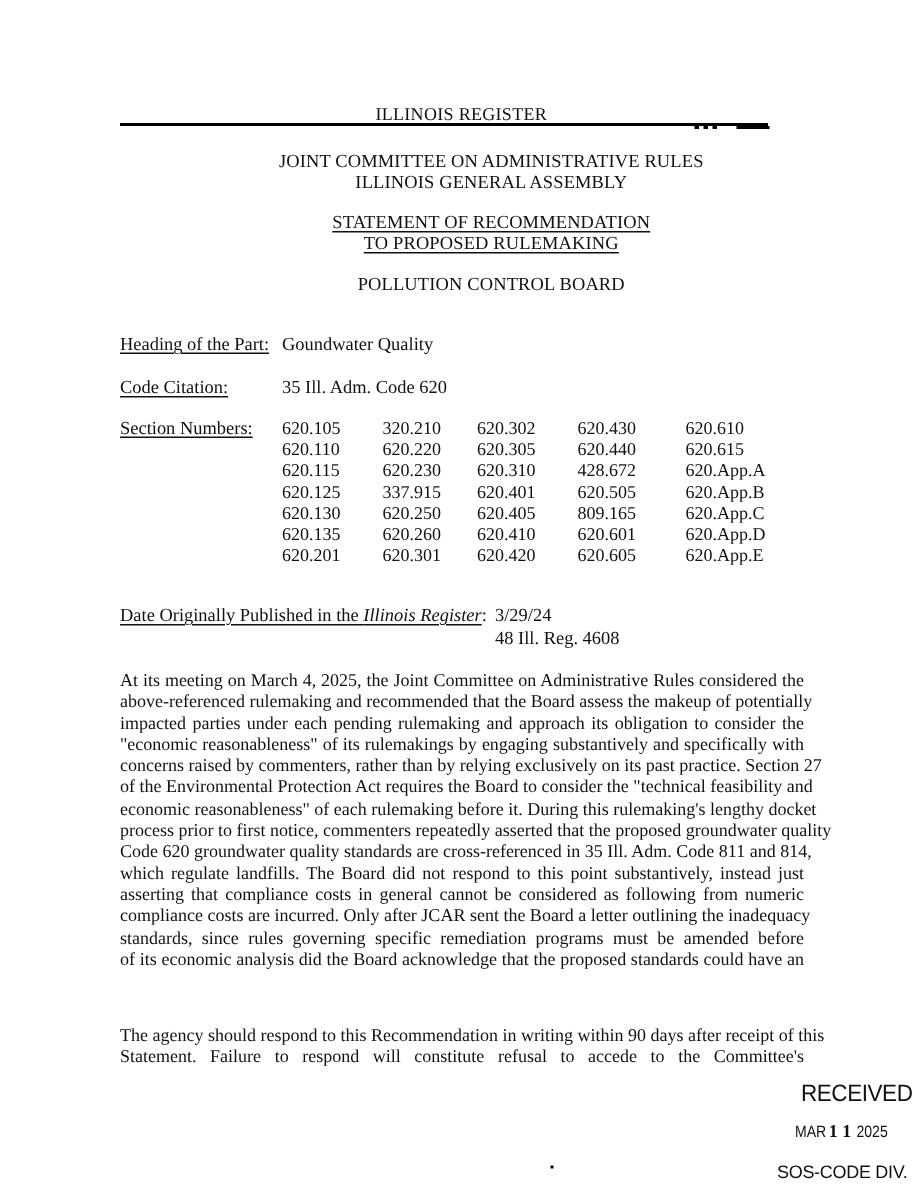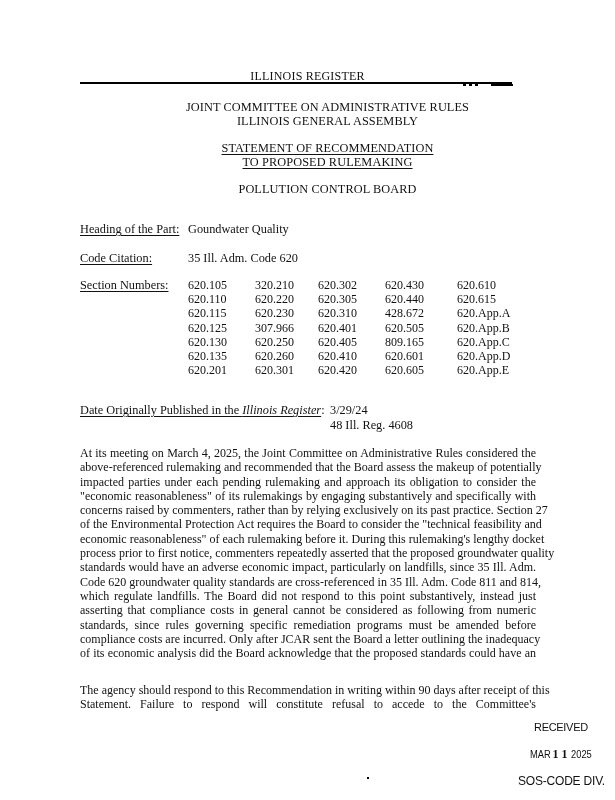--- a/index.html
+++ b/index.html
@@ -120,21 +120,21 @@
   <div>620.115</div>
   <div>620.125</div>
   <div>620.130</div>
   <div>620.135</div>
   <div>620.201</div>
 </div>
 <div class="sec-col" style="left:255px;">
   <div>320.210</div>
   <div>620.220</div>
   <div>620.230</div>
-  <div>307.966</div>
+  <div>337.915</div>
   <div>620.250</div>
   <div>620.260</div>
   <div>620.301</div>
 </div>
 <div class="sec-col" style="left:318px;">
   <div>620.302</div>
   <div>620.305</div>
   <div>620.310</div>
   <div>620.401</div>
   <div>620.405</div>
@@ -168,34 +168,33 @@
 
 <div class="para" style="top:446px;">
   <span class="ln">At its meeting on March 4, 2025, the Joint Committee on Administrative Rules considered the</span>
   <span class="ln">above-referenced rulemaking and recommended that the Board assess the makeup of potentially</span>
   <span class="ln">impacted parties under each pending rulemaking and approach its obligation to consider the</span>
   <span class="ln">"economic reasonableness" of its rulemakings by engaging substantively and specifically with</span>
   <span class="ln">concerns raised by commenters, rather than by relying exclusively on its past practice.  Section 27</span>
   <span class="ln">of the Environmental Protection Act requires the Board to consider the "technical feasibility and</span>
   <span class="ln">economic reasonableness" of each rulemaking before it. During this rulemaking's lengthy docket</span>
   <span class="ln">process prior to first notice, commenters repeatedly asserted that the proposed groundwater quality</span>
-  <span class="ln">standards would have an adverse economic impact, particularly on landfills, since 35 Ill. Adm.</span>
   <span class="ln">Code 620 groundwater quality standards are cross-referenced in 35 Ill. Adm. Code 811 and 814,</span>
   <span class="ln">which regulate landfills. The Board did not respond to this point substantively, instead just</span>
   <span class="ln">asserting that compliance costs in general cannot be considered as following from numeric</span>
+  <span class="ln">compliance costs are incurred. Only after JCAR sent the Board a letter outlining the inadequacy</span>
   <span class="ln">standards, since rules governing specific remediation programs must be amended before</span>
-  <span class="ln">compliance costs are incurred. Only after JCAR sent the Board a letter outlining the inadequacy</span>
   <span class="ln">of its economic analysis did the Board acknowledge that the proposed standards could have an</span>
 </div>
 
 <div class="para" style="top:683px;">
   <span class="ln">The agency should respond to this Recommendation in writing within 90 days after receipt of this</span>
   <span class="ln">Statement.  Failure  to  respond  will  constitute  refusal  to  accede  to  the  Committee's</span>
 </div>
 
 <div class="dot" style="left:367px;top:777px;"></div>
 
-<div class="stamp" style="left:534px;top:721px;font-size:11px;letter-spacing:-0.3px;transform:scaleY(1.05);">RECEIVED</div>
+<div class="stamp" style="left:534px;top:721px;font-size:15px;letter-spacing:-0.3px;transform:scaleY(1.05);">RECEIVED</div>
 <div class="stamp" style="left:530px;top:747px;white-space:nowrap;">
   <span style="font-size:11px;display:inline-block;transform:scaleX(0.85);transform-origin:left;">MAR</span><span style="font-size:12px;font-weight:bold;font-family:'Liberation Serif',serif;margin-left:-2px;">1 1</span>
   <span style="font-size:11px;display:inline-block;transform:scaleX(0.85);transform-origin:left;">2025</span>
 </div>
 <div class="stamp" style="left:518px;top:774px;font-size:12px;letter-spacing:-0.2px;white-space:nowrap;">SOS-CODE DIV.</div>
 
 </body></html>

